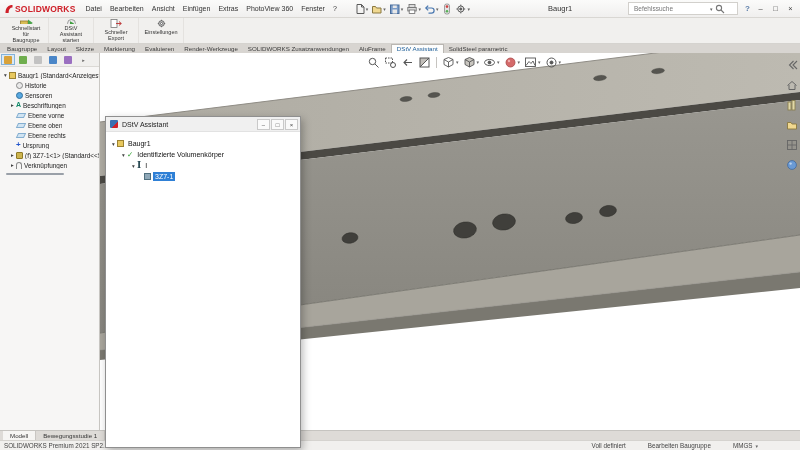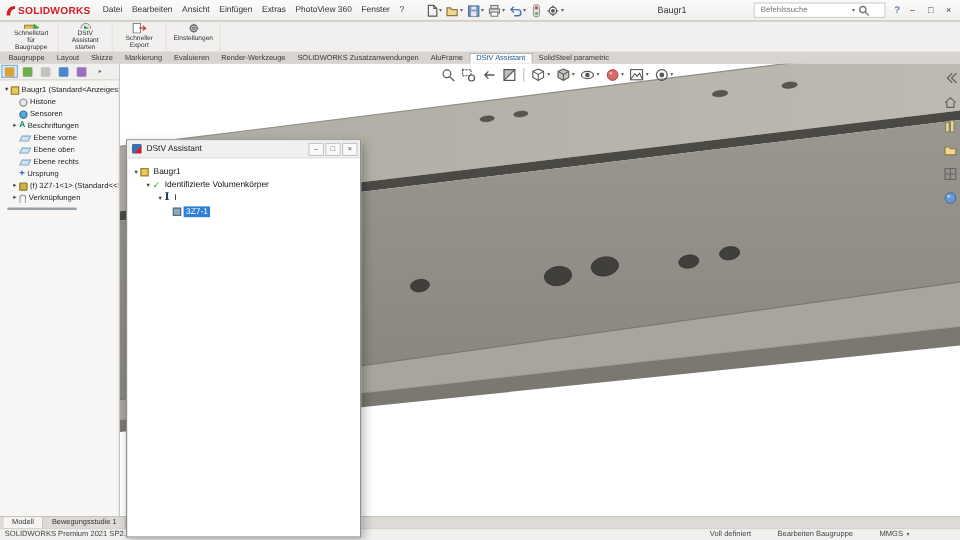--- a/index.html
+++ b/index.html
@@ -1,17 +1,17 @@
 <!DOCTYPE html>
 <html><head>
 <meta charset="utf-8">
 <style>
   html,body{margin:0;padding:0;}
   body{width:800px;height:450px;overflow:hidden;font-family:"Liberation Sans","DejaVu Sans",sans-serif;-webkit-font-smoothing:antialiased;}
-  .app{position:relative;width:800px;height:450px;background:#a3a3a3;overflow:hidden;}
+  .app{position:relative;width:800px;height:450px;background:#ec4899;overflow:hidden;}
 
   
   .titlebar{position:absolute;left:0;top:0;width:800px;height:18px;background:linear-gradient(#fbfbfa,#f0efee);border-bottom:1px solid #d9d7d3;display:flex;align-items:center;box-sizing:border-box;}
   .logo{display:flex;align-items:center;gap:2px;padding:0 6px 0 4px;flex:none;}
   .logo-text{color:#cf2029;font-weight:bold;font-size:8.5px;letter-spacing:.2px;}
   .menus{display:flex;align-items:center;flex:none;}
   .menu-item{font-size:7px;color:#333;padding:0 4px;line-height:17px;cursor:default;}
   .qat{display:flex;align-items:center;gap:1px;margin-left:12px;flex:none;}
   .qat-btn{display:flex;align-items:center;padding:0 1px;height:15px;}
   .caret{font-size:5px;color:#666;line-height:6px;margin-left:1px;}

